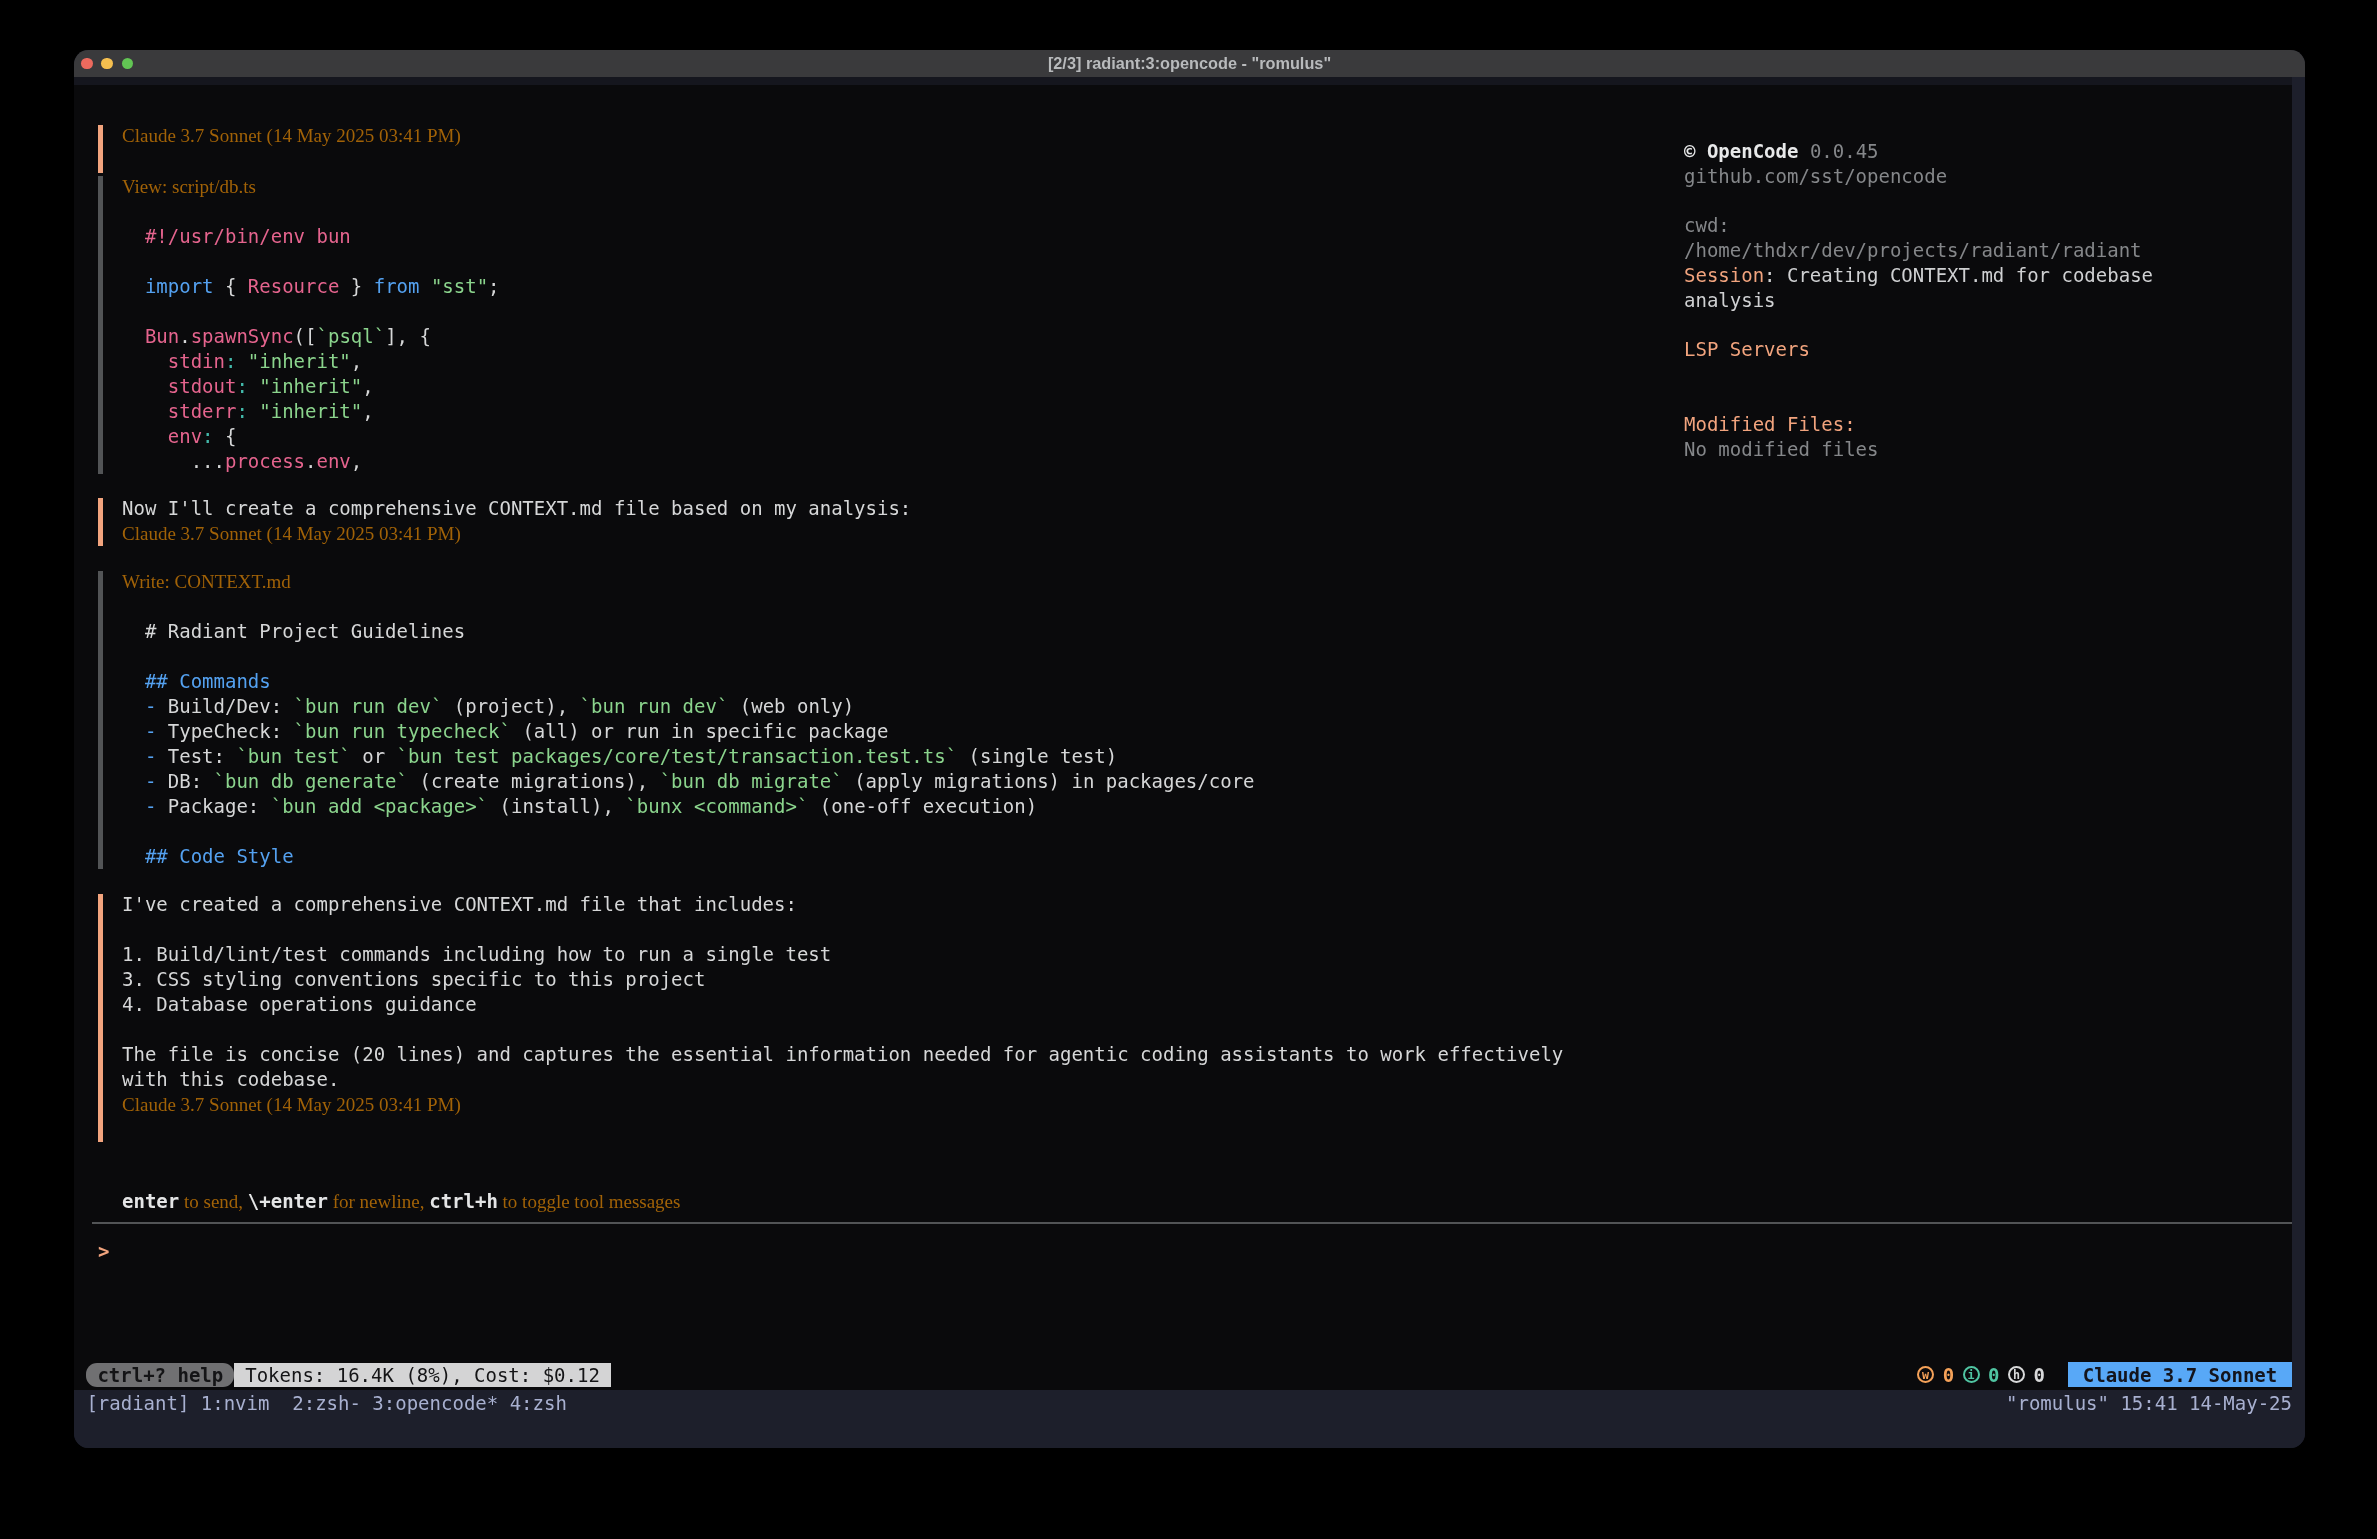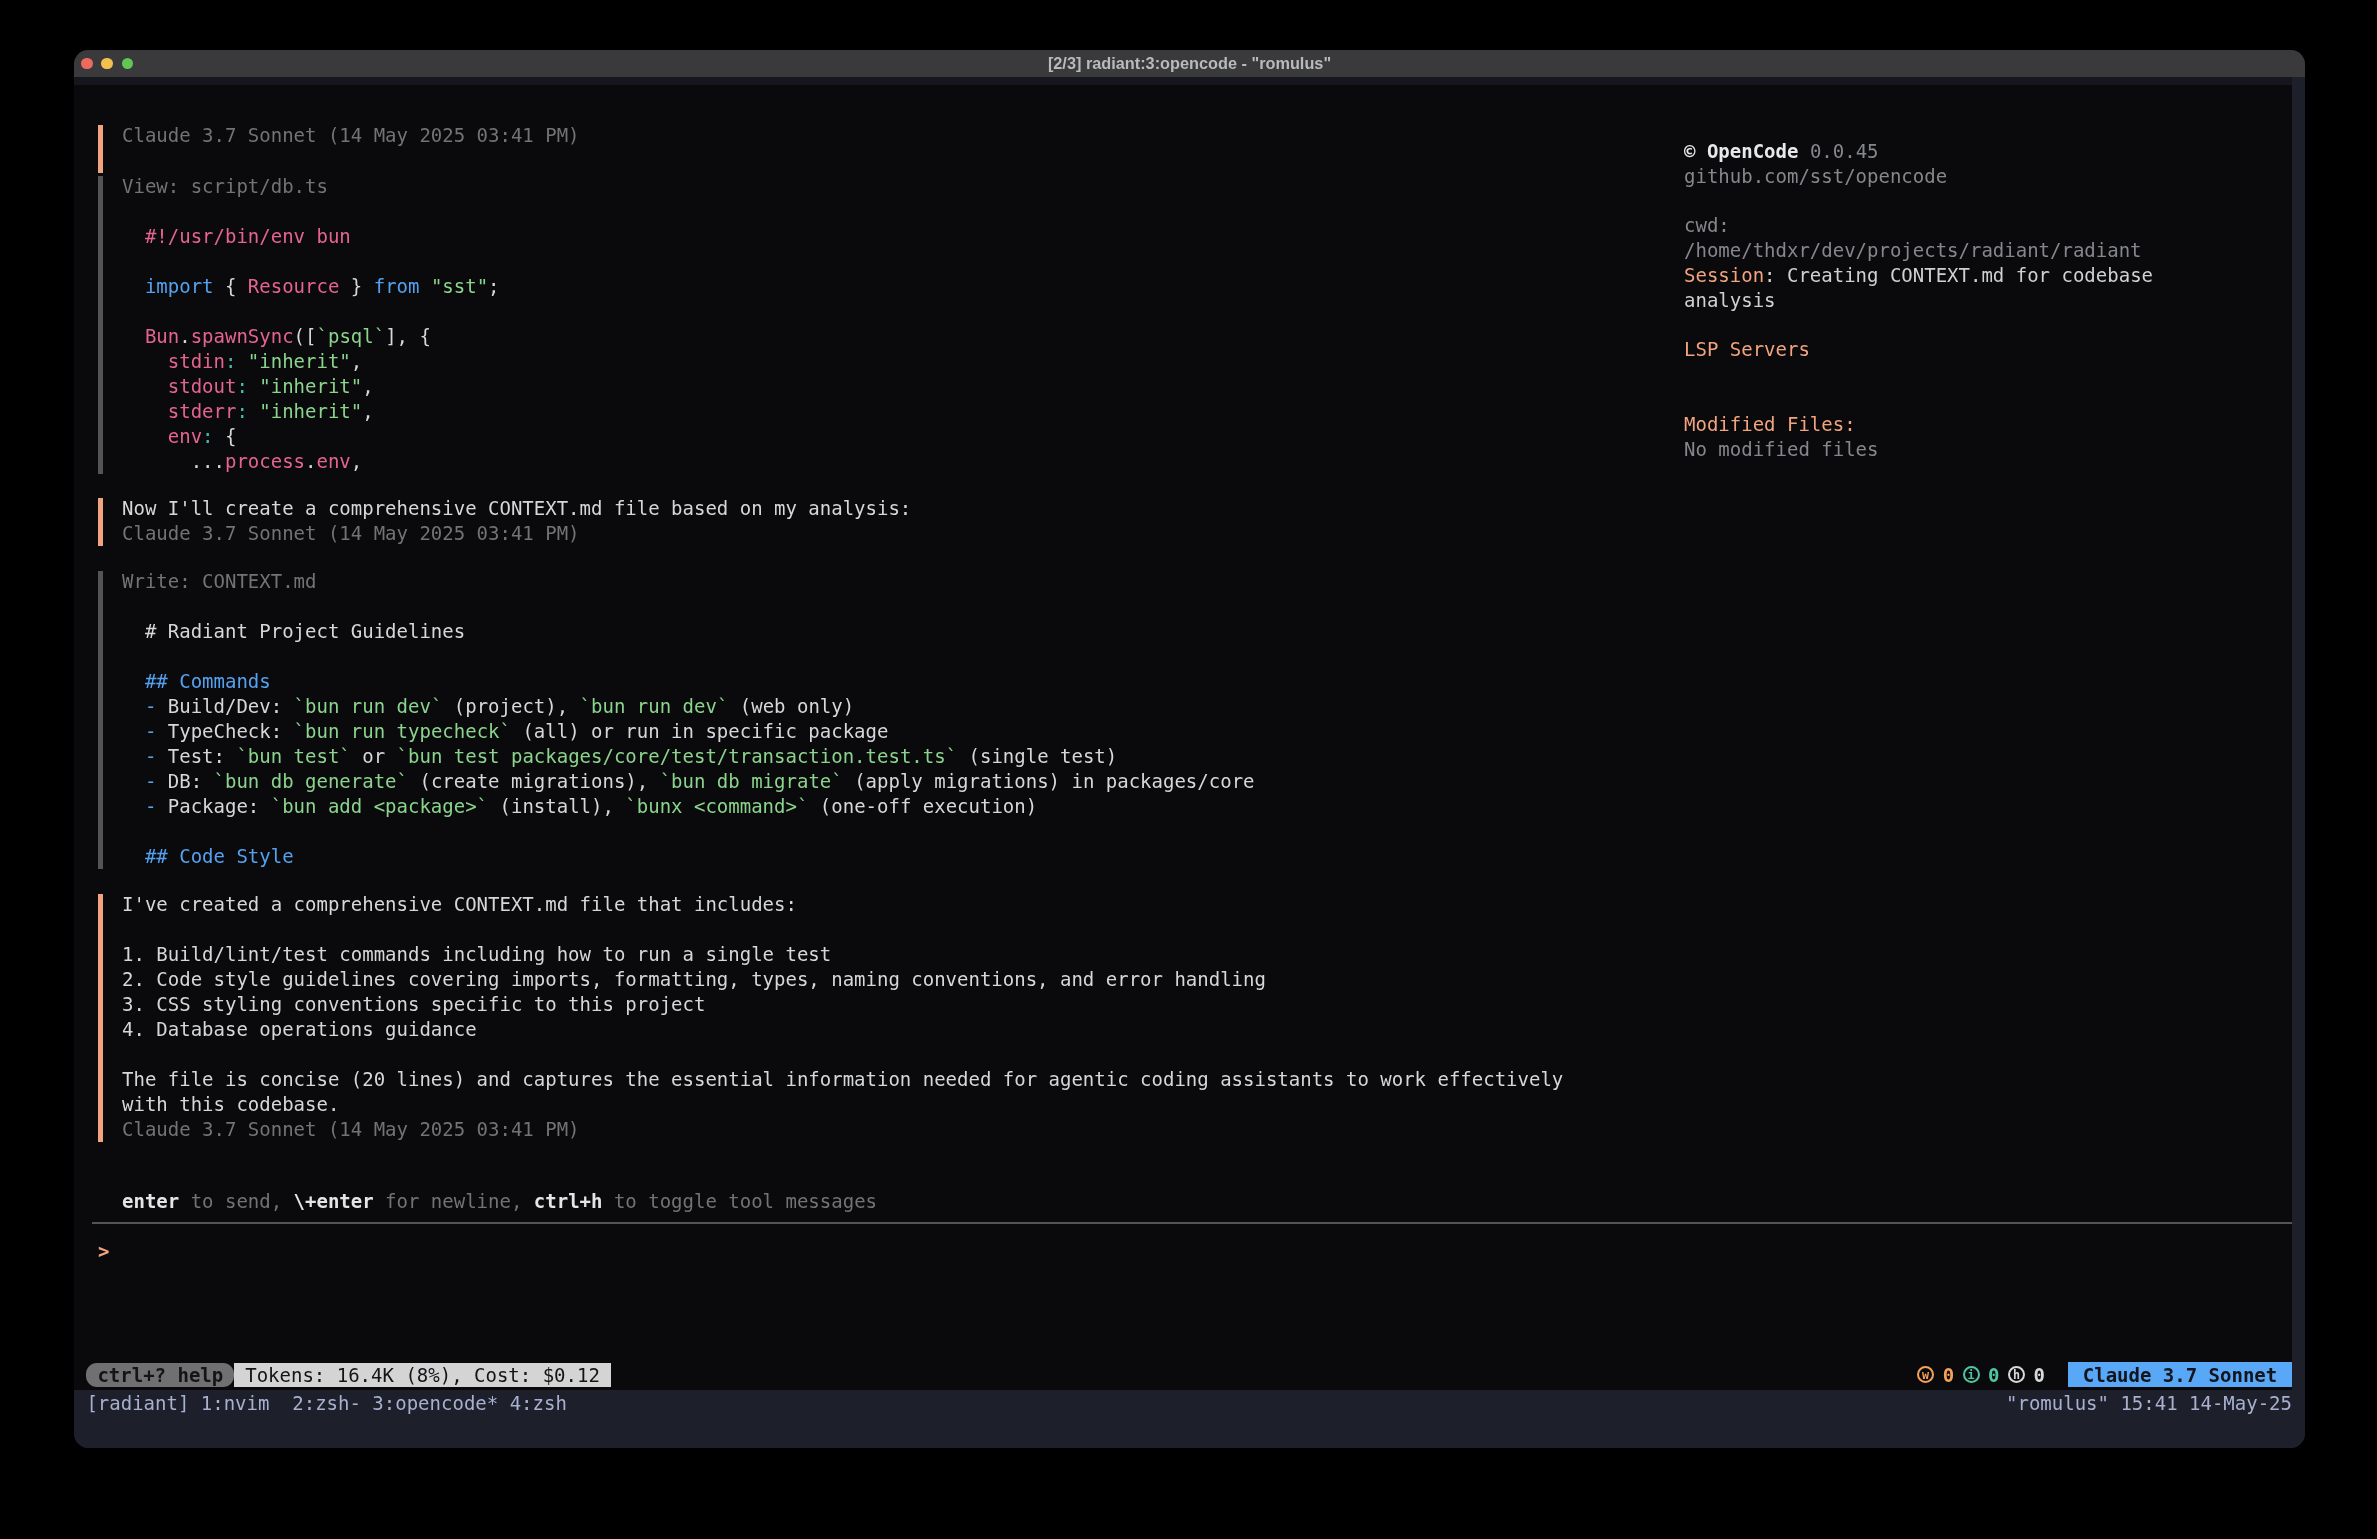--- a/index.html
+++ b/index.html
@@ -26,21 +26,21 @@
   }
 
   .tui {
     position:absolute; left:0; top:27px; width:2218px; height:1313px;
     background:#0a0a0c; overflow:hidden;
   }
   .tui-toppad { position:absolute; left:0; top:0; width:100%; height:7.8px; background:#15161e; }
 
   .line { white-space:pre; height:25px; line-height:25px; font-size:19px; }
   .seg-w  { color:#d6d7d8; }
-  .seg-g  { color:#737373; }
+  .seg-g  { color:#a16207;font-family:Liberation Serif, serif; }
   .seg-p  { color:#e5648e; }
   .seg-gr { color:#8bd48d; }
   .seg-b  { color:#54a1f0; }
   .seg-t  { color:#43b9ab; }
   .seg-wb { color:#e4e5e6; font-weight:bold; }
 
   .chat-block { position:absolute; left:24px; }
   .accent-bar { position:absolute; left:0; top:2px; width:4.6px; }
   .accent-bar.orange { background:#f2a47e; }
   .accent-bar.gray   { background:#525456; }
@@ -159,21 +159,20 @@
           <div class="line"><span class="seg-b">  ## Code Style</span></div>
         </div>
     </section>
 
     <section class="chat-block" style="top:815px">
       <div class="accent-bar orange" style="height:248px"></div>
       <div class="block-lines">
           <div class="line"><span class="seg-w">I've created a comprehensive CONTEXT.md file that includes:</span></div>
           <div class="line"><span class="seg-w">&nbsp;</span></div>
           <div class="line"><span class="seg-w">1. Build/lint/test commands including how to run a single test</span></div>
-          <div class="line"><span class="seg-w">2. Code style guidelines covering imports, formatting, types, naming conventions, and error handling</span></div>
           <div class="line"><span class="seg-w">3. CSS styling conventions specific to this project</span></div>
           <div class="line"><span class="seg-w">4. Database operations guidance</span></div>
           <div class="line"><span class="seg-w">&nbsp;</span></div>
           <div class="line"><span class="seg-w">The file is concise (20 lines) and captures the essential information needed for agentic coding assistants to work effectively</span></div>
           <div class="line"><span class="seg-w">with this codebase.</span></div>
           <div class="line"><span class="seg-g">Claude 3.7 Sonnet (14 May 2025 03:41 PM)</span></div>
         </div>
     </section>
 
     <aside class="sidebar">

